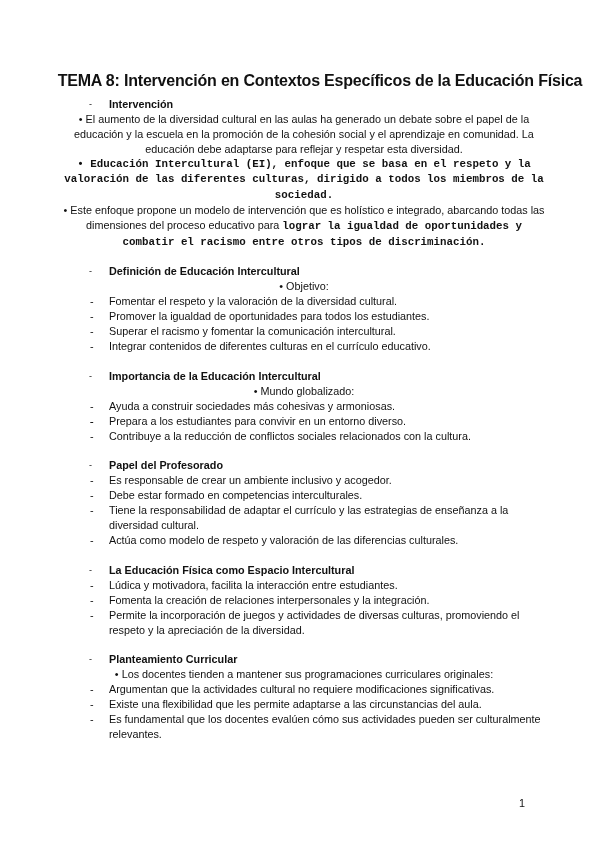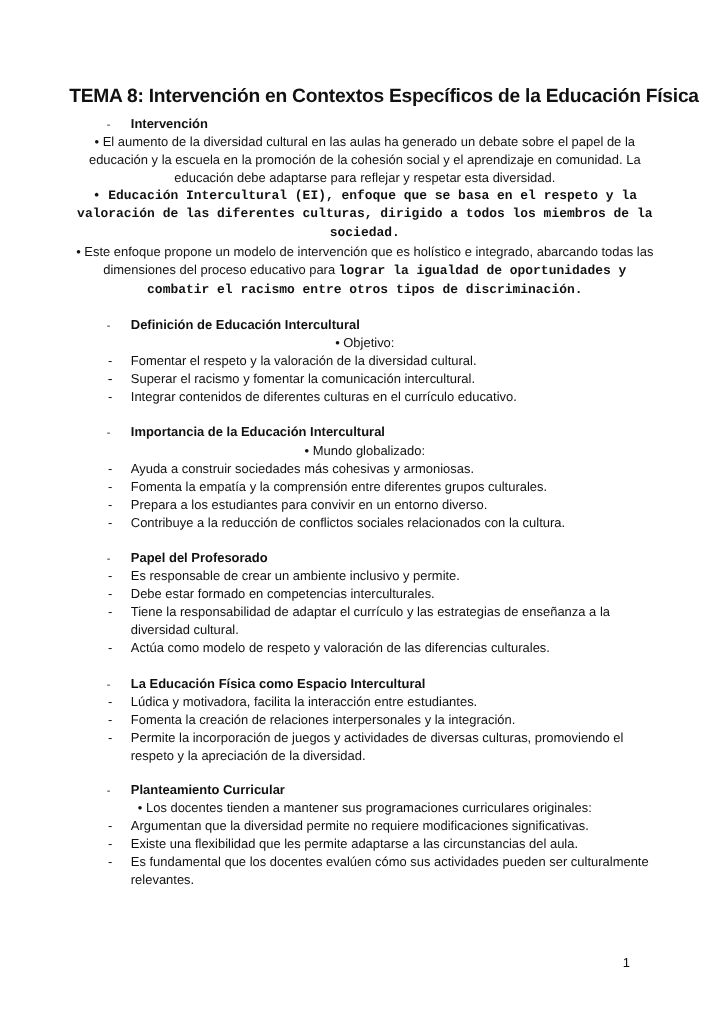--- a/index.html
+++ b/index.html
@@ -51,50 +51,50 @@
       <p class="heading">
         <span class="hdash">-</span>
         <span>Definición de Educación Intercultural</span>
       </p>
       <p class="bullet-p">
         <span>•</span>
         <span>Objetivo:</span>
       </p>
       <ul class="sub">
         <li><span class="dash">-</span><span>Fomentar el respeto y la valoración de la diversidad cultural.</span></li>
-        <li><span class="dash">-</span></li>
+        <li><span class="dash">-</span><span>Promover la igualdad de oportunidades para todos los estudiantes.</span></li>
         <li><span class="dash">-</span><span>Superar el racismo y fomentar la comunicación intercultural.</span></li>
         <li><span class="dash">-</span><span>Integrar contenidos de diferentes culturas en el currículo educativo.</span></li>
       </ul>
     </div>
 
     <div class="sec">
       <p class="heading">
         <span class="hdash">-</span>
         <span>Importancia de la Educación Intercultural</span>
       </p>
       <p class="bullet-p">
         <span>•</span>
         <span>Mundo globalizado:</span>
       </p>
       <ul class="sub">
         <li><span class="dash">-</span><span>Ayuda a construir sociedades más cohesivas y armoniosas.</span></li>
-        <li><span class="dash">-</span><span>Fomenta la empatía y la comprensión entre diferentes grupos culturales.</span></li>
+        <li><span class="dash">-</span></li>
         <li><span class="dash">-</span><span>Prepara a los estudiantes para convivir en un entorno diverso.</span></li>
         <li><span class="dash">-</span><span>Contribuye a la reducción de conflictos sociales relacionados con la cultura.</span></li>
       </ul>
     </div>
 
     <div class="sec">
       <p class="heading">
         <span class="hdash">-</span>
         <span>Papel del Profesorado</span>
       </p>
       <ul class="sub">
-        <li><span class="dash">-</span><span>Es responsable de crear un ambiente inclusivo y permite.</span></li>
+        <li><span class="dash">-</span><span>Es responsable de crear un ambiente inclusivo y acogedor.</span></li>
         <li><span class="dash">-</span><span>Debe estar formado en competencias interculturales.</span></li>
         <li><span class="dash">-</span><span>Tiene la responsabilidad de adaptar el currículo y las estrategias de enseñanza a la diversidad cultural.</span></li>
         <li><span class="dash">-</span><span>Actúa como modelo de respeto y valoración de las diferencias culturales.</span></li>
       </ul>
     </div>
 
     <div class="sec">
       <p class="heading">
         <span class="hdash">-</span>
         <span>La Educación Física como Espacio Intercultural</span>
@@ -109,21 +109,21 @@
     <div class="sec">
       <p class="heading">
         <span class="hdash">-</span>
         <span>Planteamiento Curricular</span>
       </p>
       <p class="bullet-p">
         <span>•</span>
         <span>Los docentes tienden a mantener sus programaciones curriculares originales:</span>
       </p>
       <ul class="sub">
-        <li><span class="dash">-</span><span>Argumentan que la diversidad permite no requiere modificaciones significativas.</span></li>
+        <li><span class="dash">-</span><span>Argumentan que la actividades cultural no requiere modificaciones significativas.</span></li>
         <li><span class="dash">-</span><span>Existe una flexibilidad que les permite adaptarse a las circunstancias del aula.</span></li>
         <li><span class="dash">-</span><span>Es fundamental que los docentes evalúen cómo sus actividades pueden ser culturalmente relevantes.</span></li>
       </ul>
     </div>
 
   </div>
 
   <div class="pagenum">1</div>
 </div>
 

